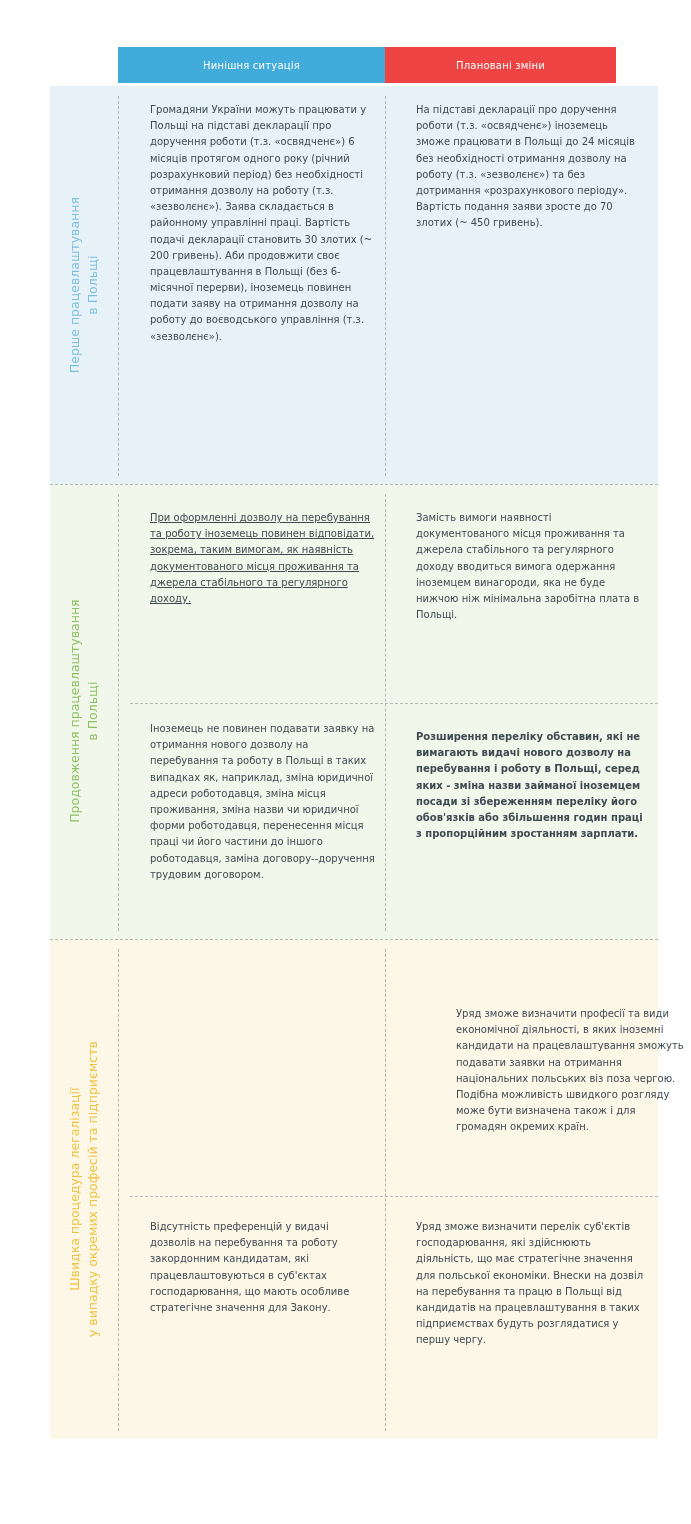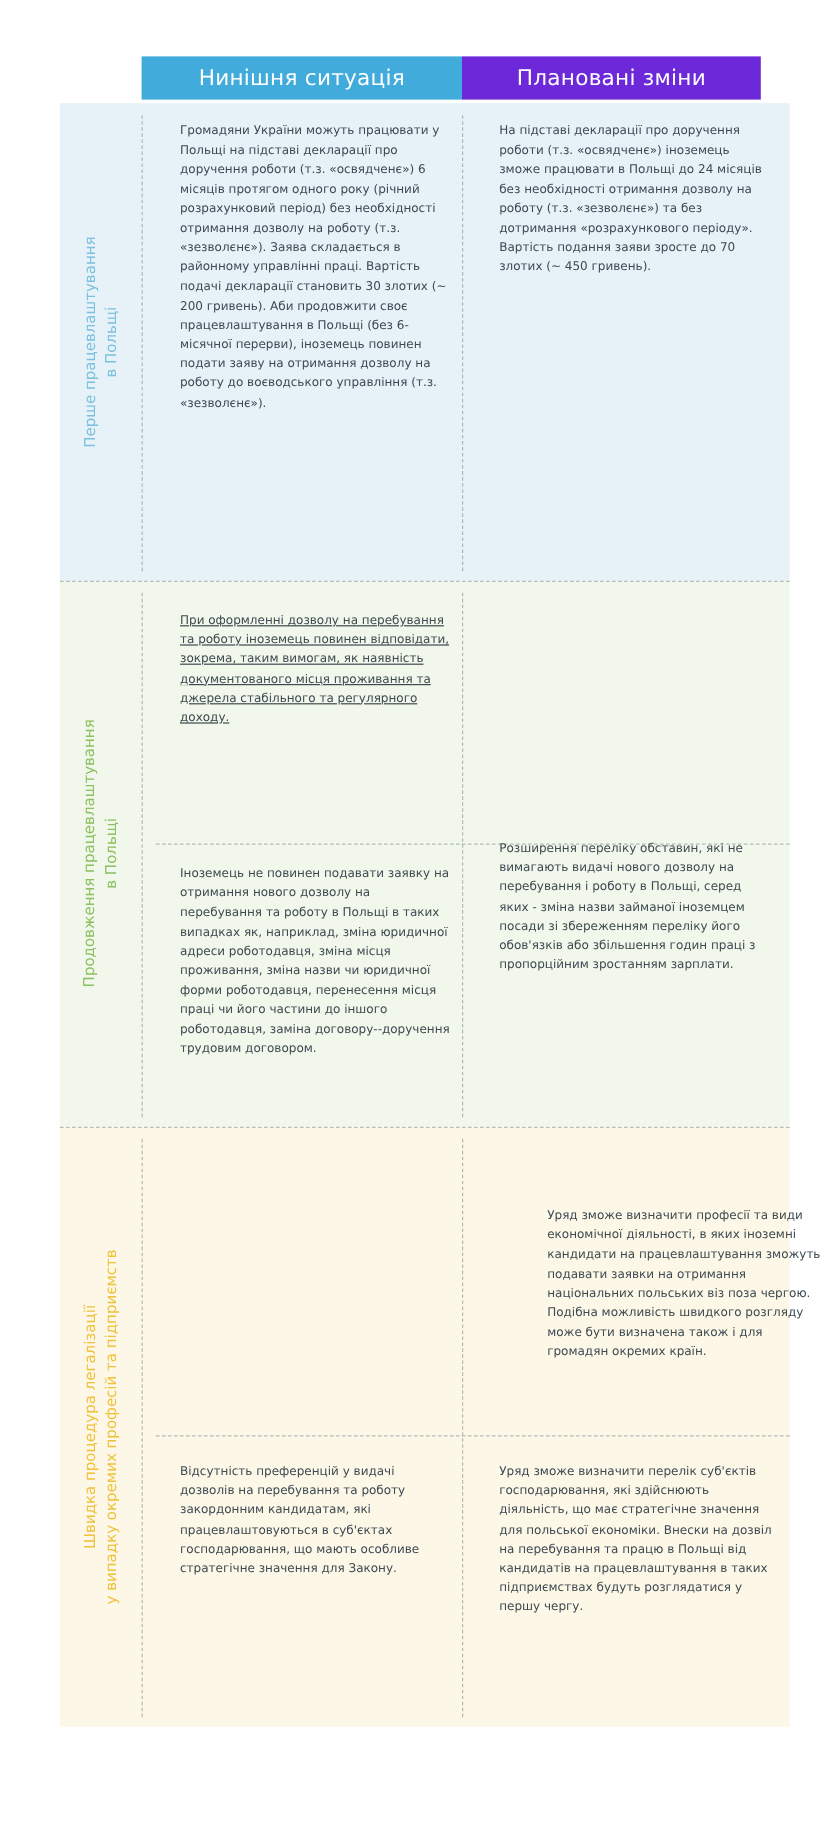--- a/index.html
+++ b/index.html
@@ -26,25 +26,25 @@
     width: 540px;
     height: 36px;
     display: flex;
   }
   .header-cell {
     height: 36px;
     display: flex;
     align-items: center;
     justify-content: center;
     color: #ffffff;
-    font-size: 18px;
+    font-size: 10px;
     letter-spacing: .2px;
   }
   .header-current { width: 267px; background: #41abdc; }
-  .header-planned { width: 249px; background: #6d28d9; }
+  .header-planned { width: 231px; background: #ef4444; }
 
   
   .band {
     position: absolute;
     left: 50px;
     width: 608px;
     display: flex;
   }
   .band-1 { top: 86px;   height: 398px; background: #e7f2f8; }
   .band-2 { top: 484px;  height: 455px; background: #f1f7ea; }
@@ -106,21 +106,21 @@
     color: #3d4a52;
   }
   .cell-left  { left: 150px; width: 225px; }
   .cell-right { left: 416px; width: 228px; }
 
   .c1l { top: 102px; }
   .c1r { top: 102px; }
   .c2l { top: 510px; text-decoration: underline; }
   .c2r { top: 510px; }
   .c3l { top: 721px; }
-  .c3r { top: 700px; }
+  .c3r { top: 729px; font-weight: bold; }
   .c4l { top: 985px; }
   .c4r { top: 1006px; margin-left: 40px; }
   .c5l { top: 1219px; }
   .c5r { top: 1219px; }
 
   .cell p { margin: 0; }
 
   
   .footer {
     position: absolute;
@@ -185,20 +185,23 @@
   <div class="cell cell-left c1l">
     <p>Громадяни України можуть працювати у Польщі на підставі декларації про доручення роботи (т.з. «освядченє») 6 місяців протягом одного року (річний розрахунковий період) без необхідності отримання дозволу на роботу (т.з. «зезволєнє»). Заява складається в районному управлінні праці. Вартість подачі декларації становить 30 злотих (~ 200 гривень). Аби продовжити своє працевлаштування в Польщі (без 6-місячної перерви), іноземець повинен подати заяву на отримання дозволу на роботу до воєводського управління (т.з. «зезволєнє»).</p>
   </div>
   <div class="cell cell-right c1r">
     <p>На підставі декларації про доручення роботи (т.з. «освядченє») іноземець зможе працювати в Польщі до 24 місяців без необхідності отримання дозволу на роботу (т.з. «зезволєнє») та без дотримання «розрахункового періоду». Вартість подання заяви зросте до 70 злотих (~ 450 гривень).</p>
   </div>
 
   <div class="cell cell-left c2l">
     <p>При оформленні дозволу на перебування та роботу іноземець повинен відповідати, зокрема, таким вимогам, як наявність документованого місця проживання та джерела стабільного та регулярного доходу.</p>
   </div>
+  <div class="cell cell-right c2r">
+    <p>Замість вимоги наявності документованого місця проживання та джерела стабільного та регулярного доходу вводиться вимога одержання іноземцем винагороди, яка не буде нижчою ніж мінімальна заробітна плата в Польщі.</p>
+  </div>
 
   <div class="cell cell-left c3l">
     <p>Іноземець не повинен подавати заявку на отримання нового дозволу на перебування та роботу в Польщі в таких випадках як, наприклад, зміна юридичної адреси роботодавця, зміна місця проживання, зміна назви чи юридичної форми роботодавця, перенесення місця праці чи його частини до іншого роботодавця, заміна договору--доручення трудовим договором.</p>
   </div>
   <div class="cell cell-right c3r">
     <p>Розширення переліку обставин, які не вимагають видачі нового дозволу на перебування і роботу в Польщі, серед яких - зміна назви займаної іноземцем посади зі збереженням переліку його обов'язків або збільшення годин праці з пропорційним зростанням зарплати.</p>
   </div>
 
   <div class="cell cell-right c4r">
     <p>Уряд зможе визначити професії та види економічної діяльності, в яких іноземні кандидати на працевлаштування зможуть подавати заявки на отримання національних польських віз поза чергою. Подібна можливість швидкого розгляду може бути визначена також і для громадян окремих країн.</p>

